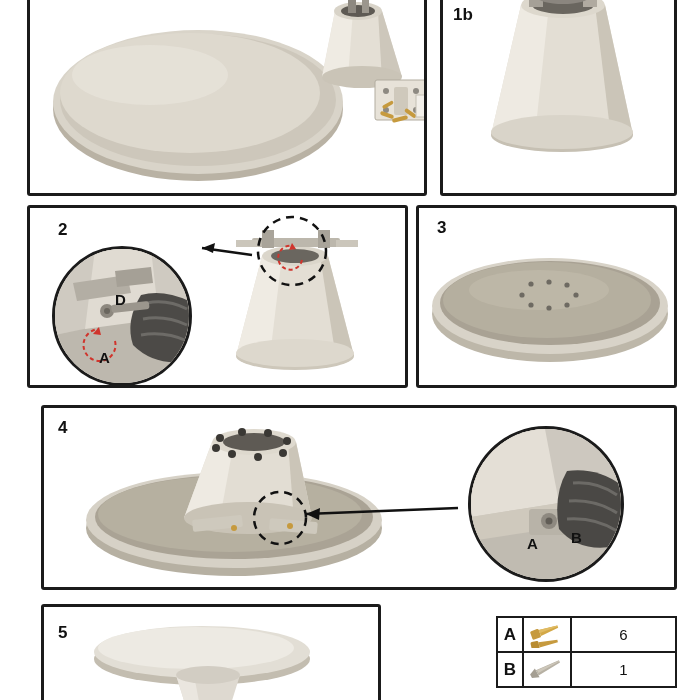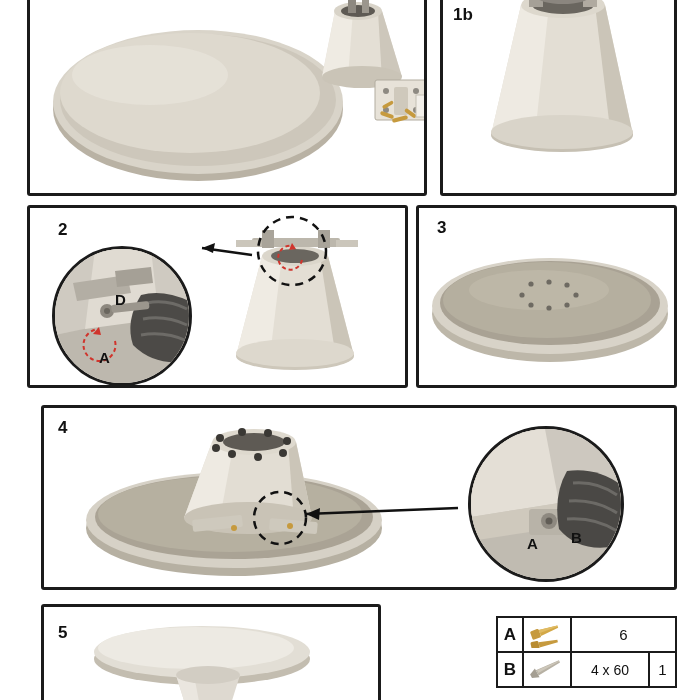--- a/index.html
+++ b/index.html
@@ -359,19 +359,18 @@
       <div class="pc pc-letter">B</div>
       <div class="pc pc-icon">
         <svg width="42" height="26" viewBox="0 0 42 26">
           <g transform="rotate(-28 21 13)">
             <path d="M4 9 L11 6 L11 16 L4 13 Z" fill="#a49e92"></path>
             <path d="M11 8 L36 10 L36 12.5 L11 14 Z" fill="#b7b1a4"></path>
             <path d="M12 8.6 L36 10.4 L36 11.2 L12 11.6 Z" fill="#cdc7ba"></path>
           </g>
         </svg>
       </div>
-      <div class="pc pc-spec">4 x 60</div>
       <div class="pc pc-qty">1</div>
     </div>
 
   </div>
 
 </div>
 
 </body></html>

